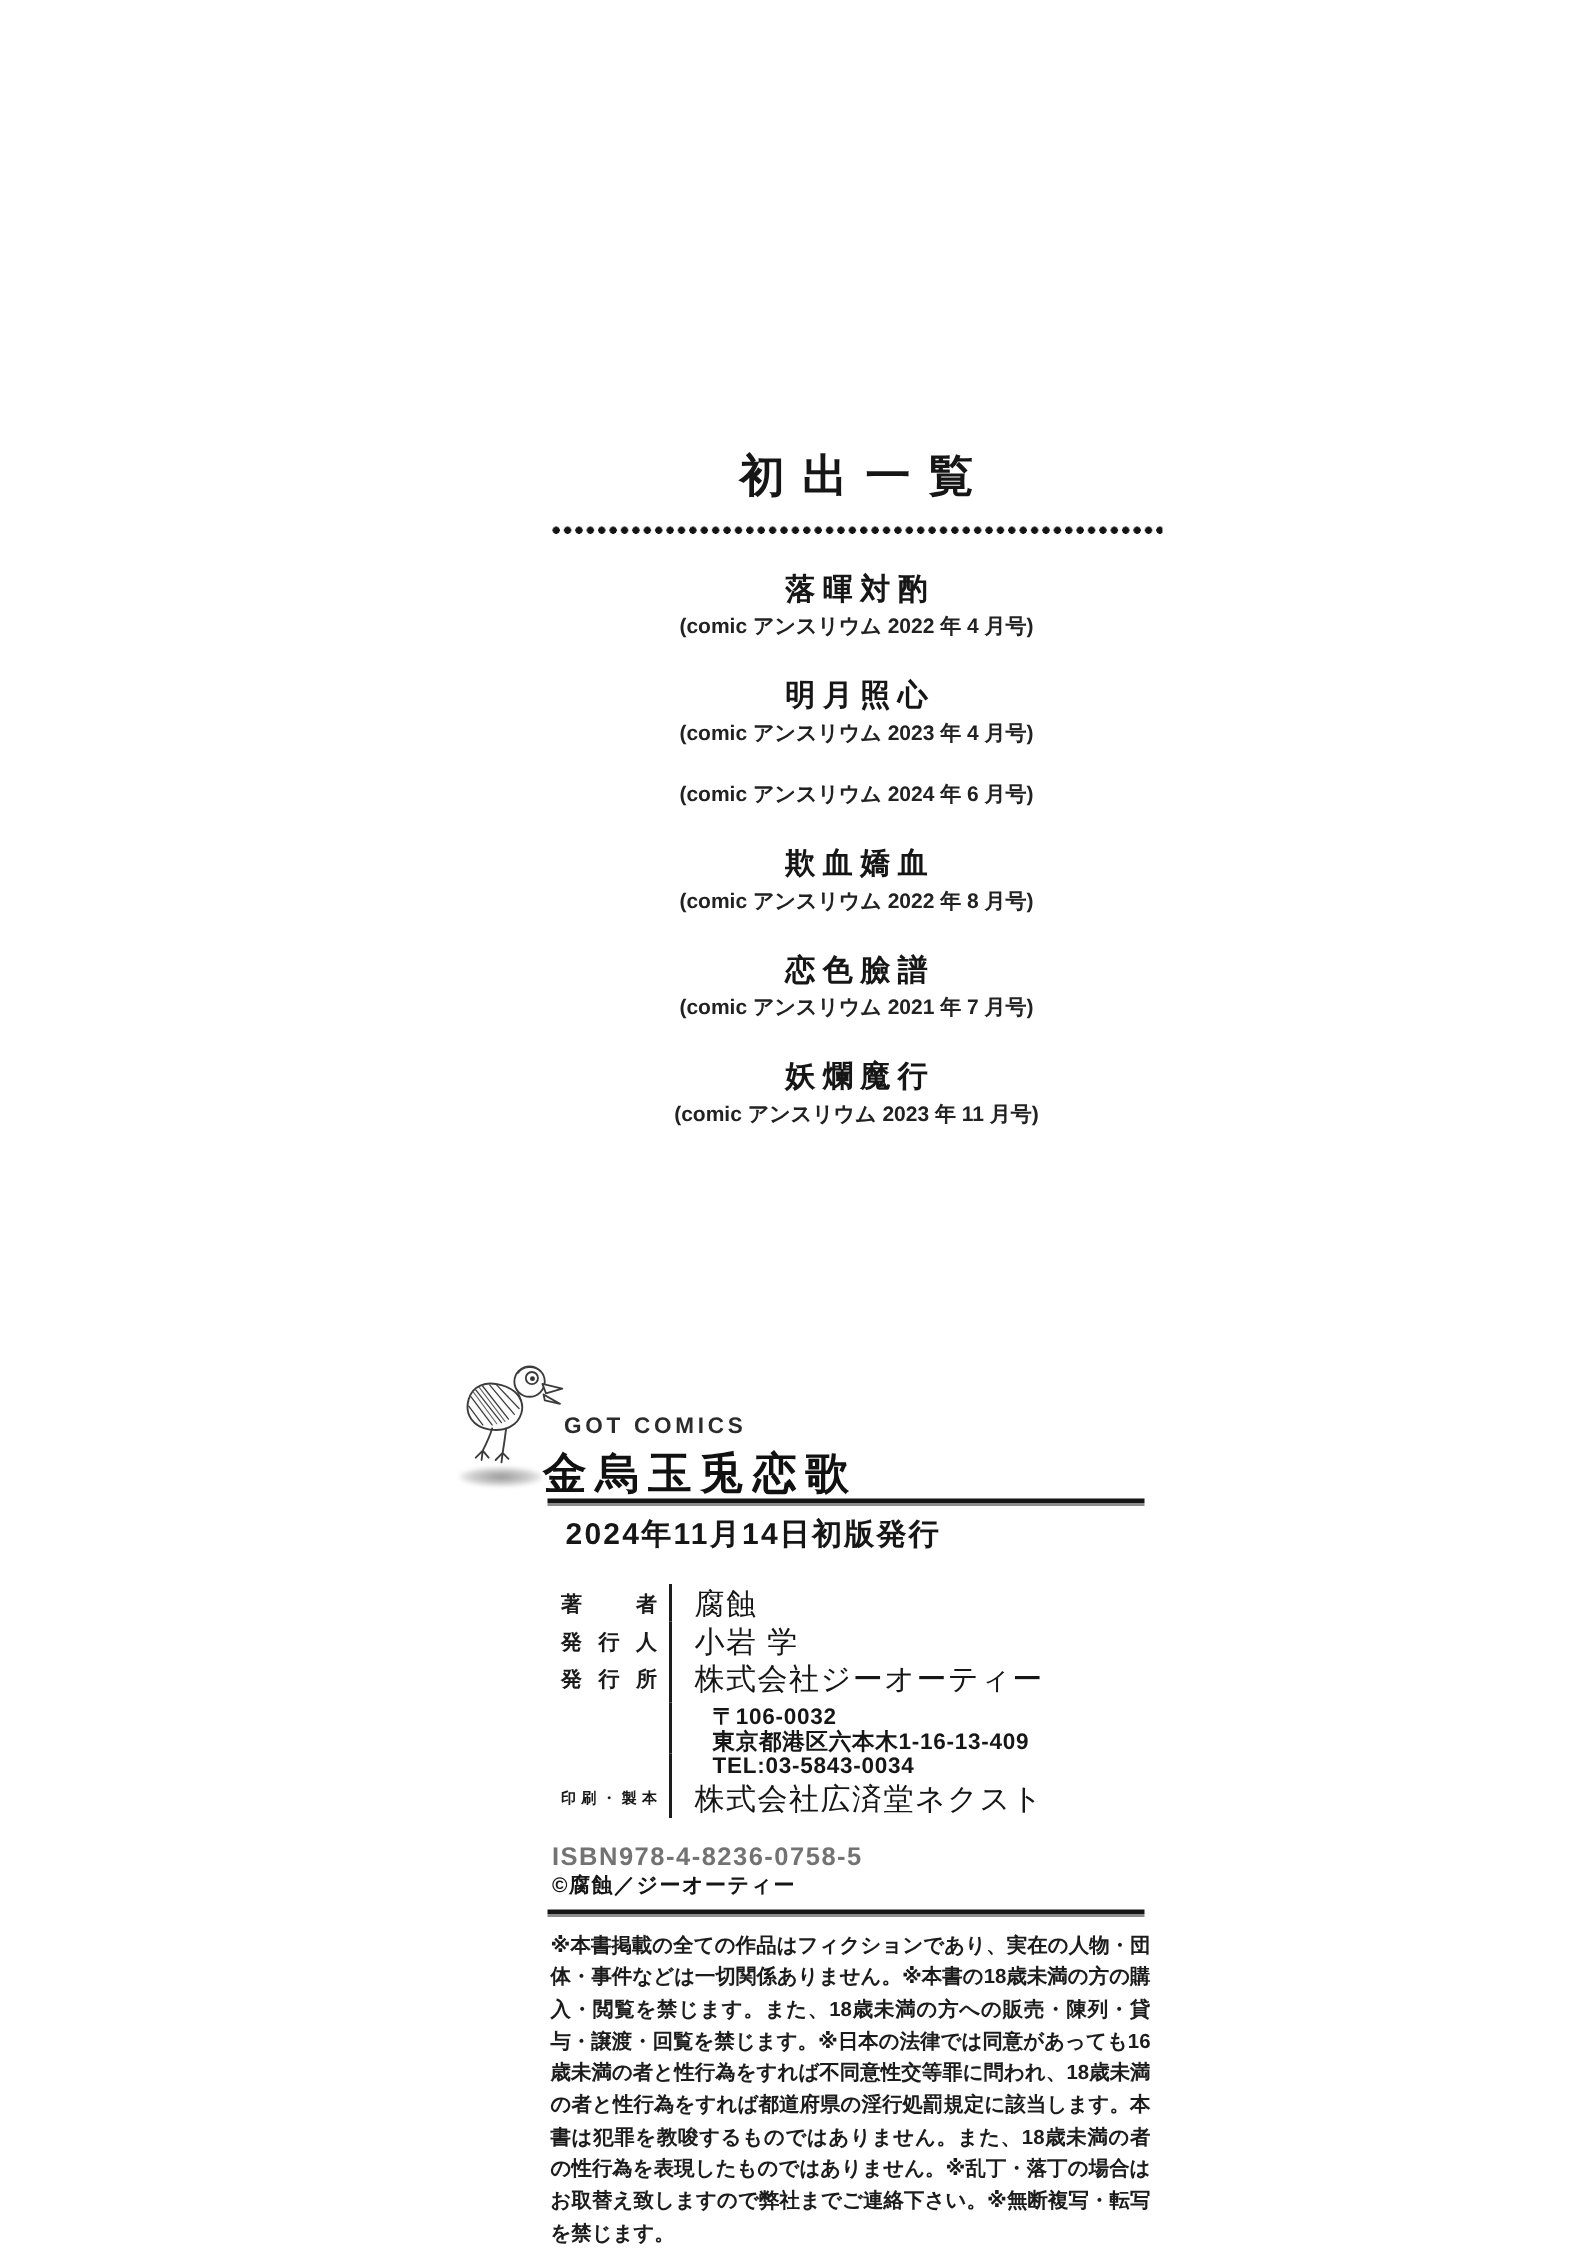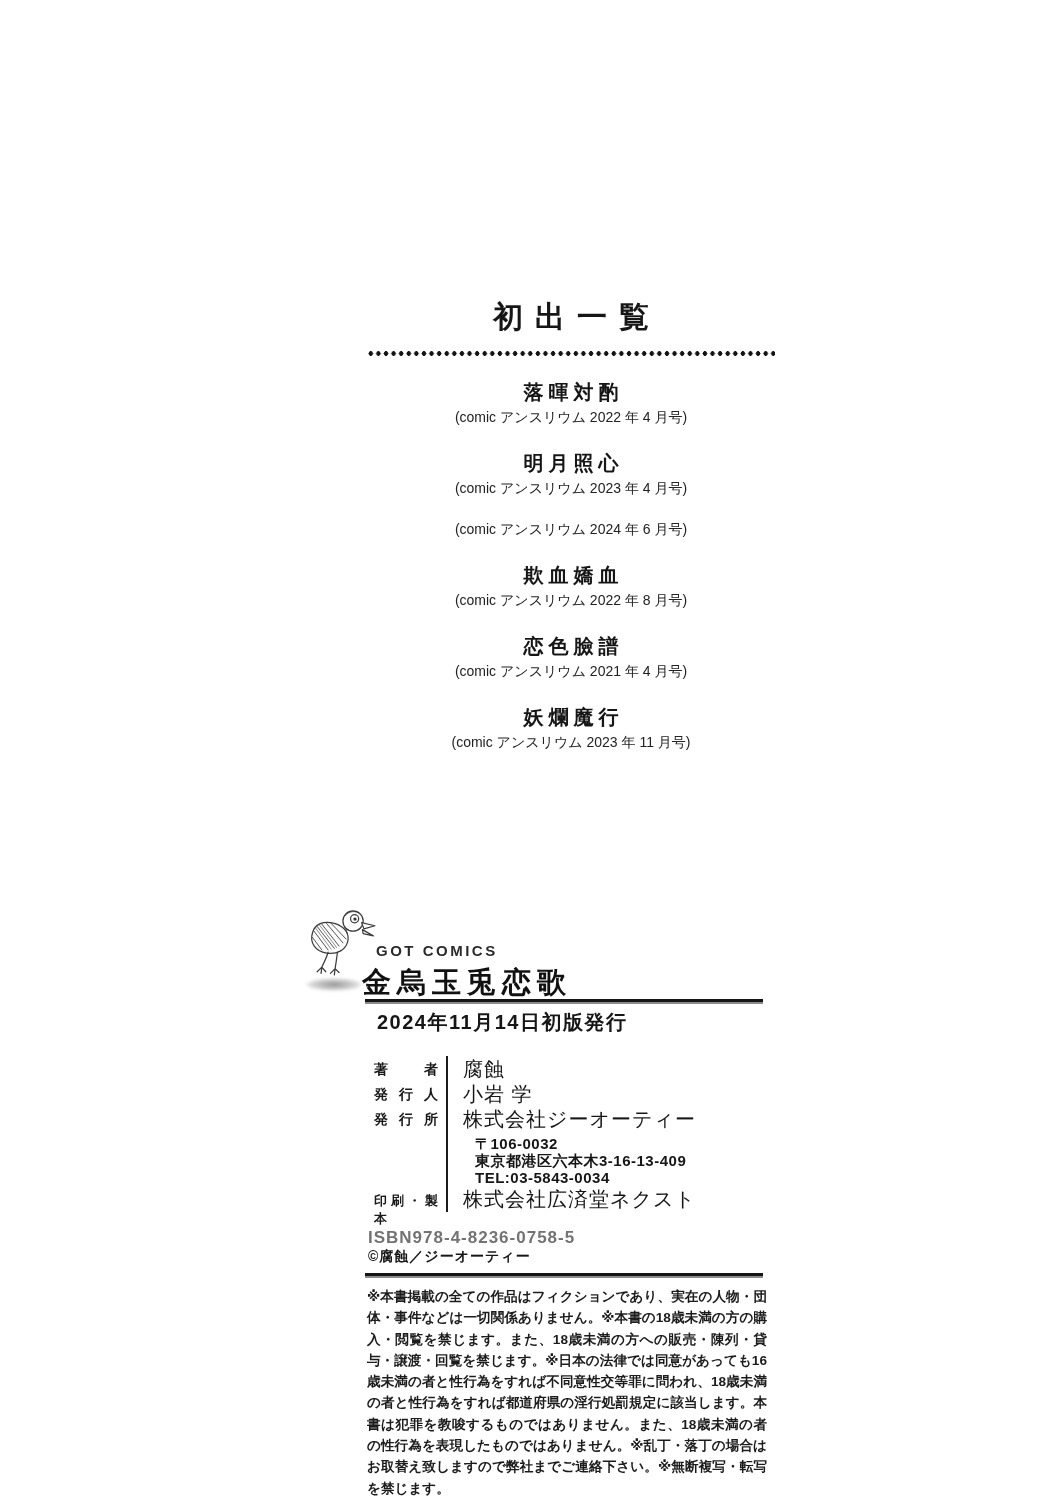--- a/index.html
+++ b/index.html
@@ -41,21 +41,21 @@
   .pub-entry .ttl {
     font-size: 20px;
     font-weight: 700;
     letter-spacing: 5px;
     padding-left: 5px;
     color: #161616;
   }
   .pub-entry .src {
     margin-top: 3px;
     font-size: 14px;
-    font-weight: 400;
+    font-weight: 700;
     color: #222;
   }
 
   
   .bird-logo { position: absolute; left: 300px; top: 900px; }
   .bird-shadow {
     position: absolute;
     left: 306px; top: 978px;
     width: 56px; height: 13px;
     border-radius: 50%;
@@ -123,21 +123,21 @@
   .crow.r-main  { height: 25px; }
   .crow.r-tall  { height: 29px; }
   .crow.r-sub   { height: 17px; }
   .crow.r-last  { height: 26px; }
   .crow.r-sub .val {
     font-size: 15px;
     font-weight: 600;
     padding-left: 27px;
     letter-spacing: 0.5px;
   }
-  .crow .lbl.small { font-size: 13px; padding-top: 6px; }
+  .crow .lbl.small { font-size: 10px; padding-top: 6px; }
 
   .isbn {
     position: absolute;
     left: 368px; top: 1228px;
     font-size: 17px;
     font-weight: 700;
     letter-spacing: 1px;
     color: #737373;
   }
   .copyright {
@@ -179,21 +179,21 @@
     </div>
     <div class="pub-entry">
       <div class="src">(comic アンスリウム 2024 年 6 月号)</div>
     </div>
     <div class="pub-entry">
       <div class="ttl">欺血嬌血</div>
       <div class="src">(comic アンスリウム 2022 年 8 月号)</div>
     </div>
     <div class="pub-entry">
       <div class="ttl">恋色臉譜</div>
-      <div class="src">(comic アンスリウム 2021 年 4 月号)</div>
+      <div class="src">(comic アンスリウム 2021 年 7 月号)</div>
     </div>
     <div class="pub-entry">
       <div class="ttl">妖爛魔行</div>
       <div class="src">(comic アンスリウム 2023 年 11 月号)</div>
     </div>
   </section>
 
   <div class="bird-logo">
     <svg viewBox="0 0 100 100" width="78" height="78" xmlns="http://www.w3.org/2000/svg">
       <g fill="none" stroke="#3c3c3c" stroke-width="1.6" stroke-linecap="round" stroke-linejoin="round">
@@ -231,21 +231,21 @@
     <div class="crow r-tall">
       <span class="lbl">発行所</span>
       <span class="val">株式会社ジーオーティー</span>
     </div>
     <div class="crow r-sub">
       <span class="lbl"></span>
       <span class="val">〒106-0032</span>
     </div>
     <div class="crow r-sub">
       <span class="lbl"></span>
-      <span class="val">東京都港区六本木3-16-13-409</span>
+      <span class="val">東京都港区六本木1-16-13-409</span>
     </div>
     <div class="crow r-sub">
       <span class="lbl"></span>
       <span class="val">TEL:03-5843-0034</span>
     </div>
     <div class="crow r-last">
       <span class="lbl small">印刷・製本</span>
       <span class="val">株式会社広済堂ネクスト</span>
     </div>
   </div>

